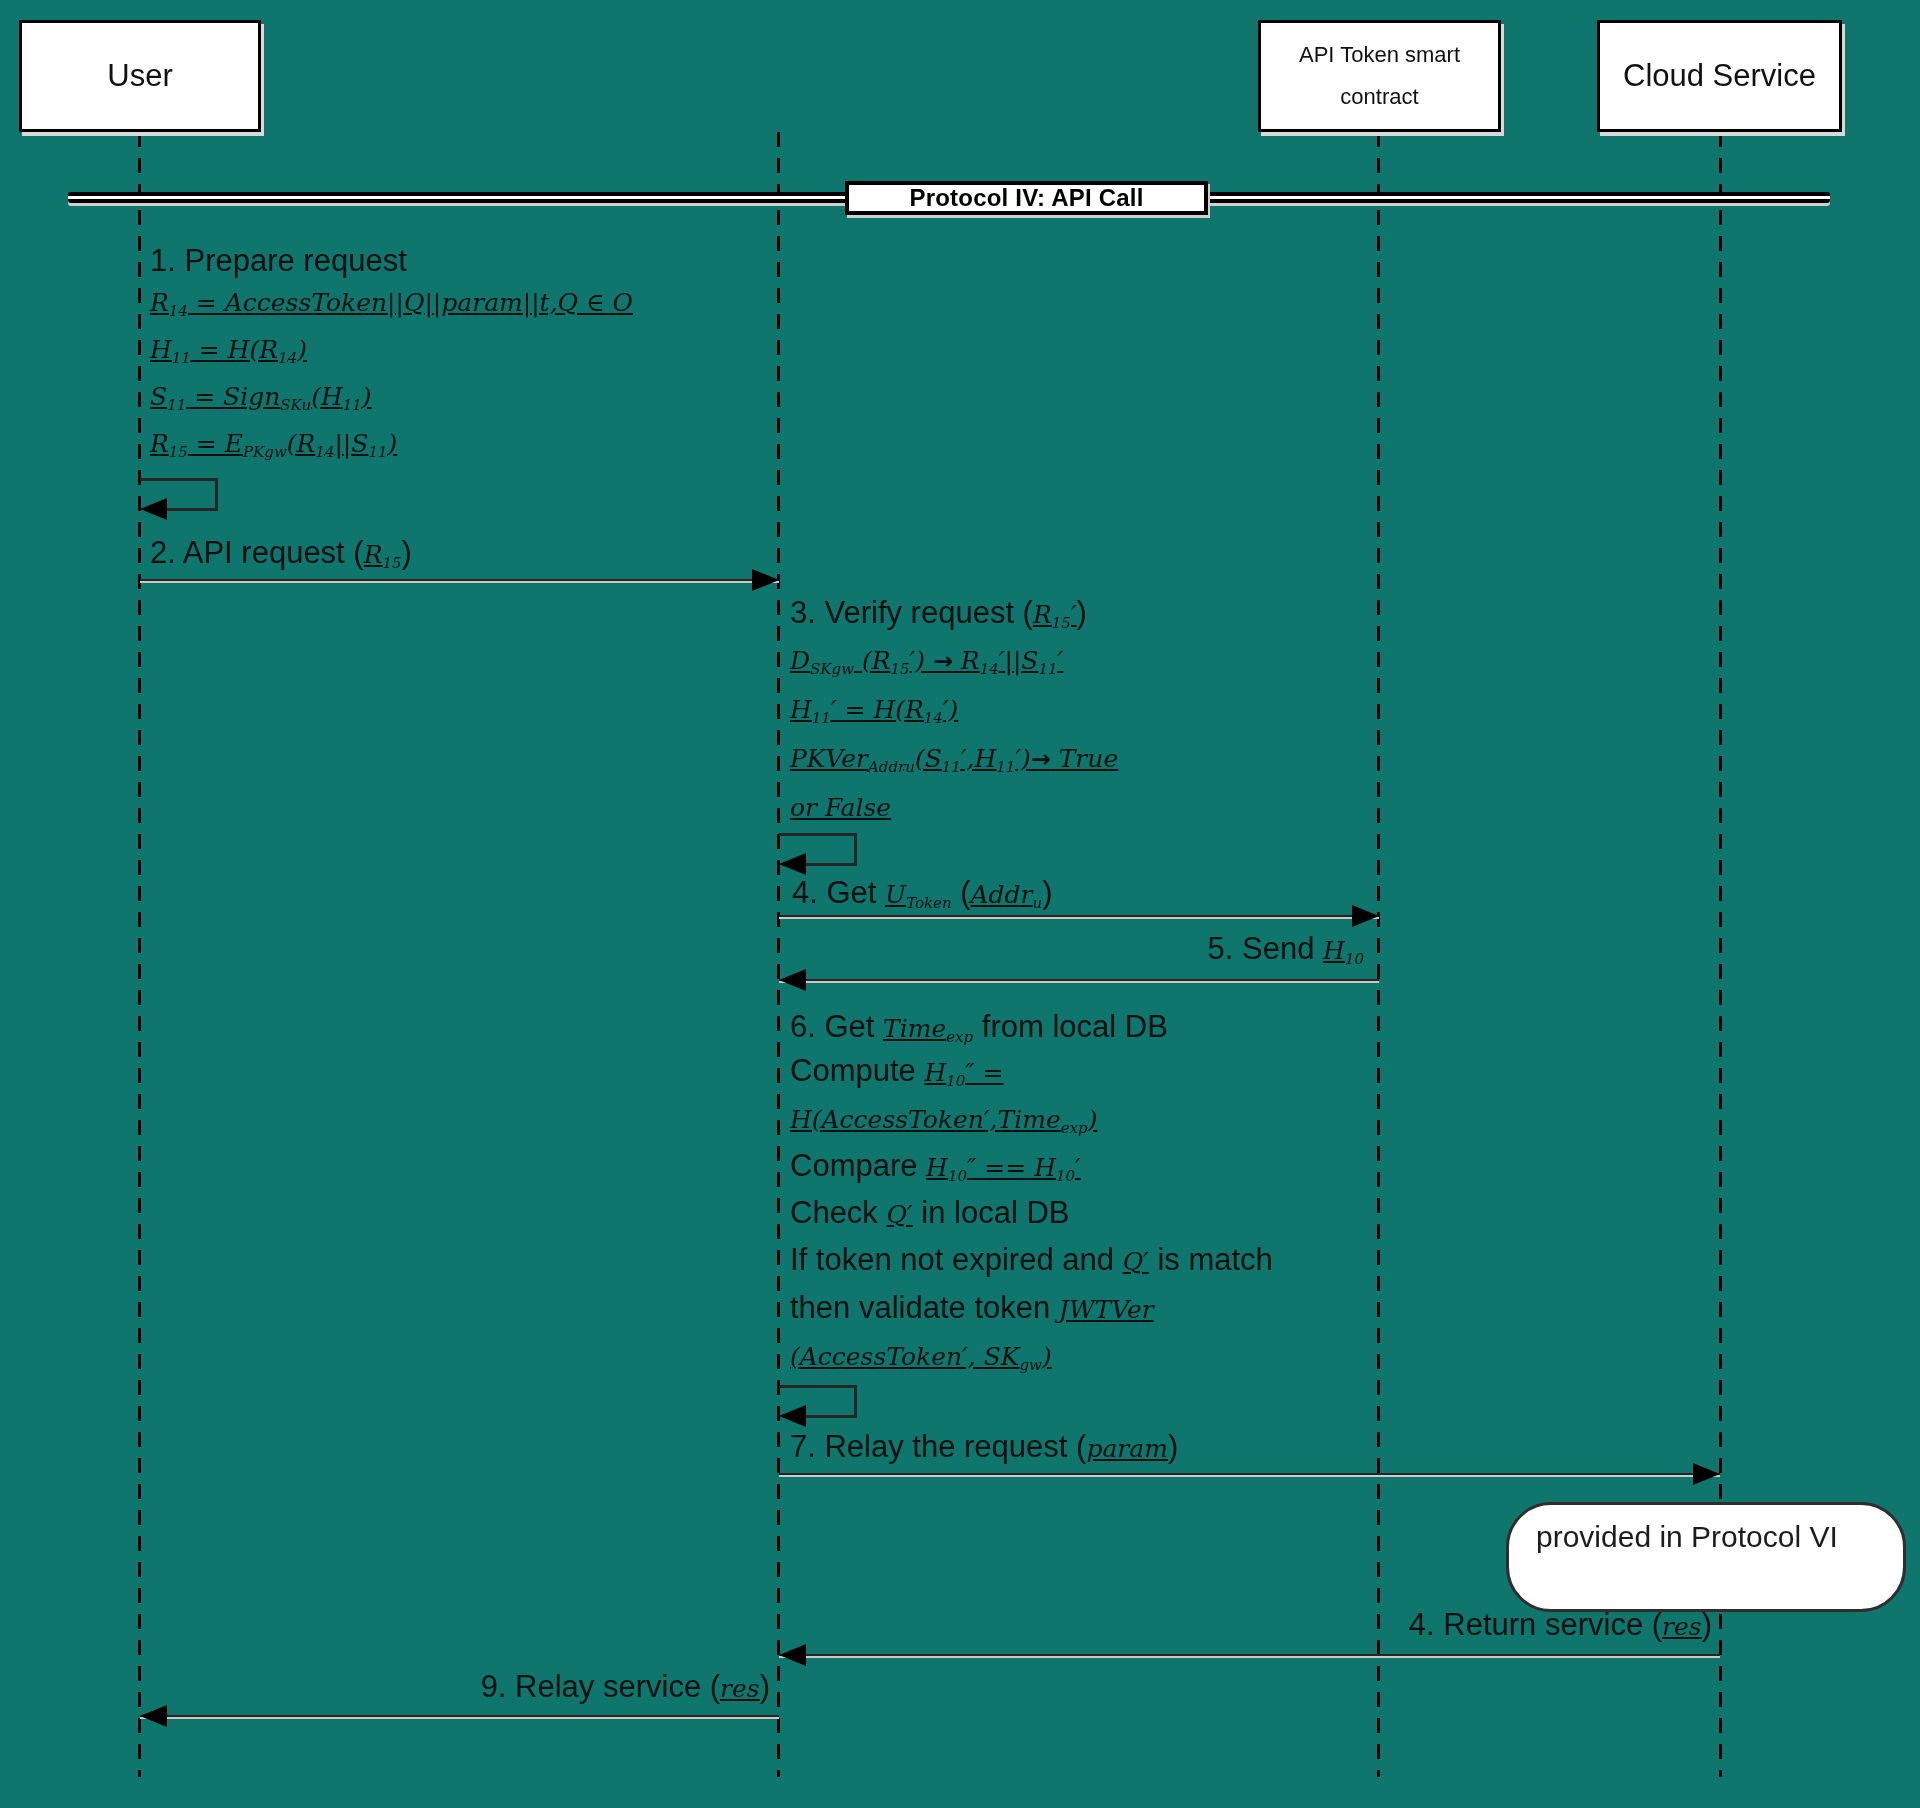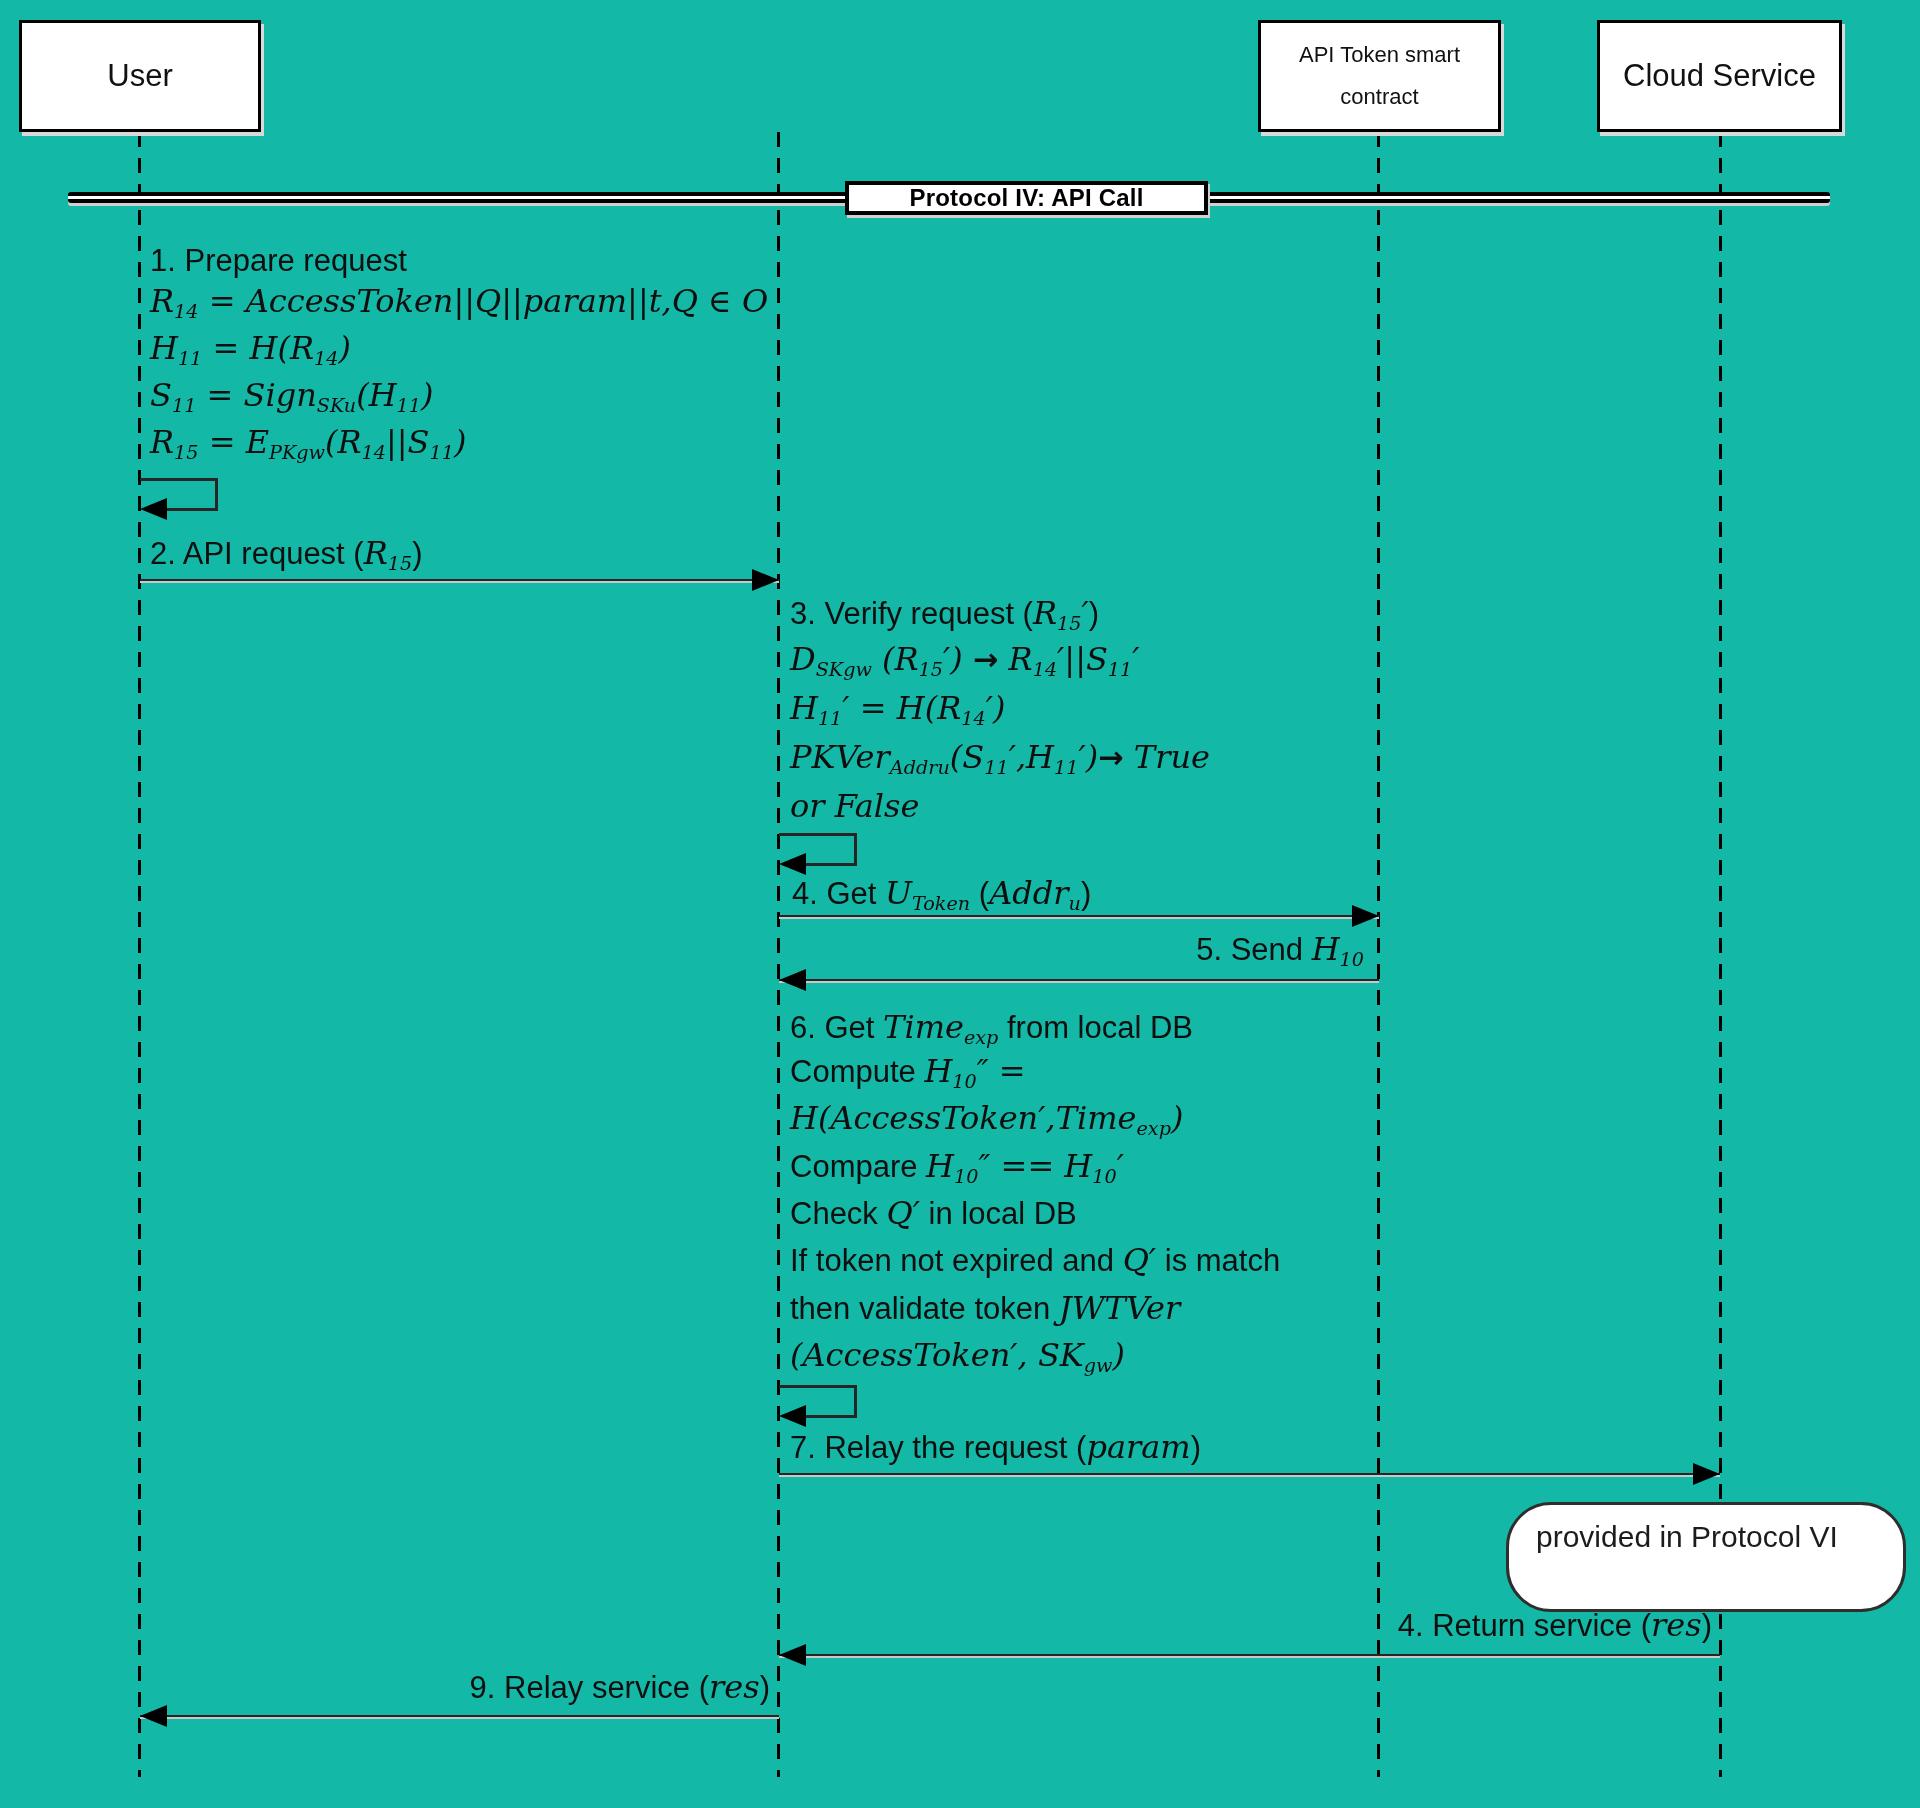--- a/index.html
+++ b/index.html
@@ -1,16 +1,16 @@
 <!DOCTYPE html>
 <html><head>
 <meta charset="utf-8">
 <style>
   html,body{margin:0;padding:0;background:#ffffff;}
-  .stage{position:relative;width:1920px;height:1808px;background:#14b8a6;overflow:hidden;
+  .stage{position:relative;width:1920px;height:1808px;background:#0f766e;overflow:hidden;
          font-family:"Liberation Sans",sans-serif;color:#0f0f0f;}
 
   
   .pbox{position:absolute;top:20px;height:112px;box-sizing:border-box;background:#fff;
         border:3px solid #000;z-index:3;display:flex;flex-direction:column;
         align-items:center;justify-content:center;box-shadow:3px 4px 0 #d8d8d8;}
   .pl{font:400 31px/50px "Liberation Sans",sans-serif;color:#111;white-space:nowrap;}
   .pl-sm{font:400 22px/42px "Liberation Sans",sans-serif;}
 
   
@@ -22,21 +22,21 @@
              border-top:4px solid #000;border-bottom:4px solid #000;box-sizing:border-box;
              border-radius:3px;z-index:2;box-shadow:0 3px 0 #cfcfcf;}
   .proto-label{position:absolute;left:845px;top:181px;width:363px;height:34px;box-sizing:border-box;
                background:#fff;border:4px solid #000;z-index:3;display:flex;align-items:center;
                justify-content:center;box-shadow:2px 3px 0 #cfcfcf;}
   .proto-label span{font:700 24px/24px "Liberation Sans",sans-serif;color:#000;letter-spacing:.2px;}
 
   
   .line{position:absolute;white-space:nowrap;z-index:4;
         font:400 31px/38px "Liberation Sans",sans-serif;color:#0f0f0f;}
-  .t-math{font-family:"DejaVu Serif",serif;font-style:italic;font-size:32px;}
+  .t-math{font-family:"DejaVu Serif",serif;font-style:italic;font-size:25px;text-decoration:underline;}
   .line sub{font-size:0.6em;line-height:0;vertical-align:-0.3em;}
   .fat-arrow{font-family:"DejaVu Sans",sans-serif;font-style:normal;font-weight:700;font-size:0.95em;}
 
   
   .mline{position:absolute;height:2px;background:#262626;z-index:4;box-shadow:0 2px 0 #c9c9c9;}
   .vline{position:absolute;width:3px;background:#262626;z-index:4;}
   .hline{position:absolute;height:3px;background:#262626;z-index:4;}
   .head-r{position:absolute;width:0;height:0;z-index:4;
           border-top:11px solid transparent;border-bottom:11px solid transparent;
           border-left:27px solid #000;}

